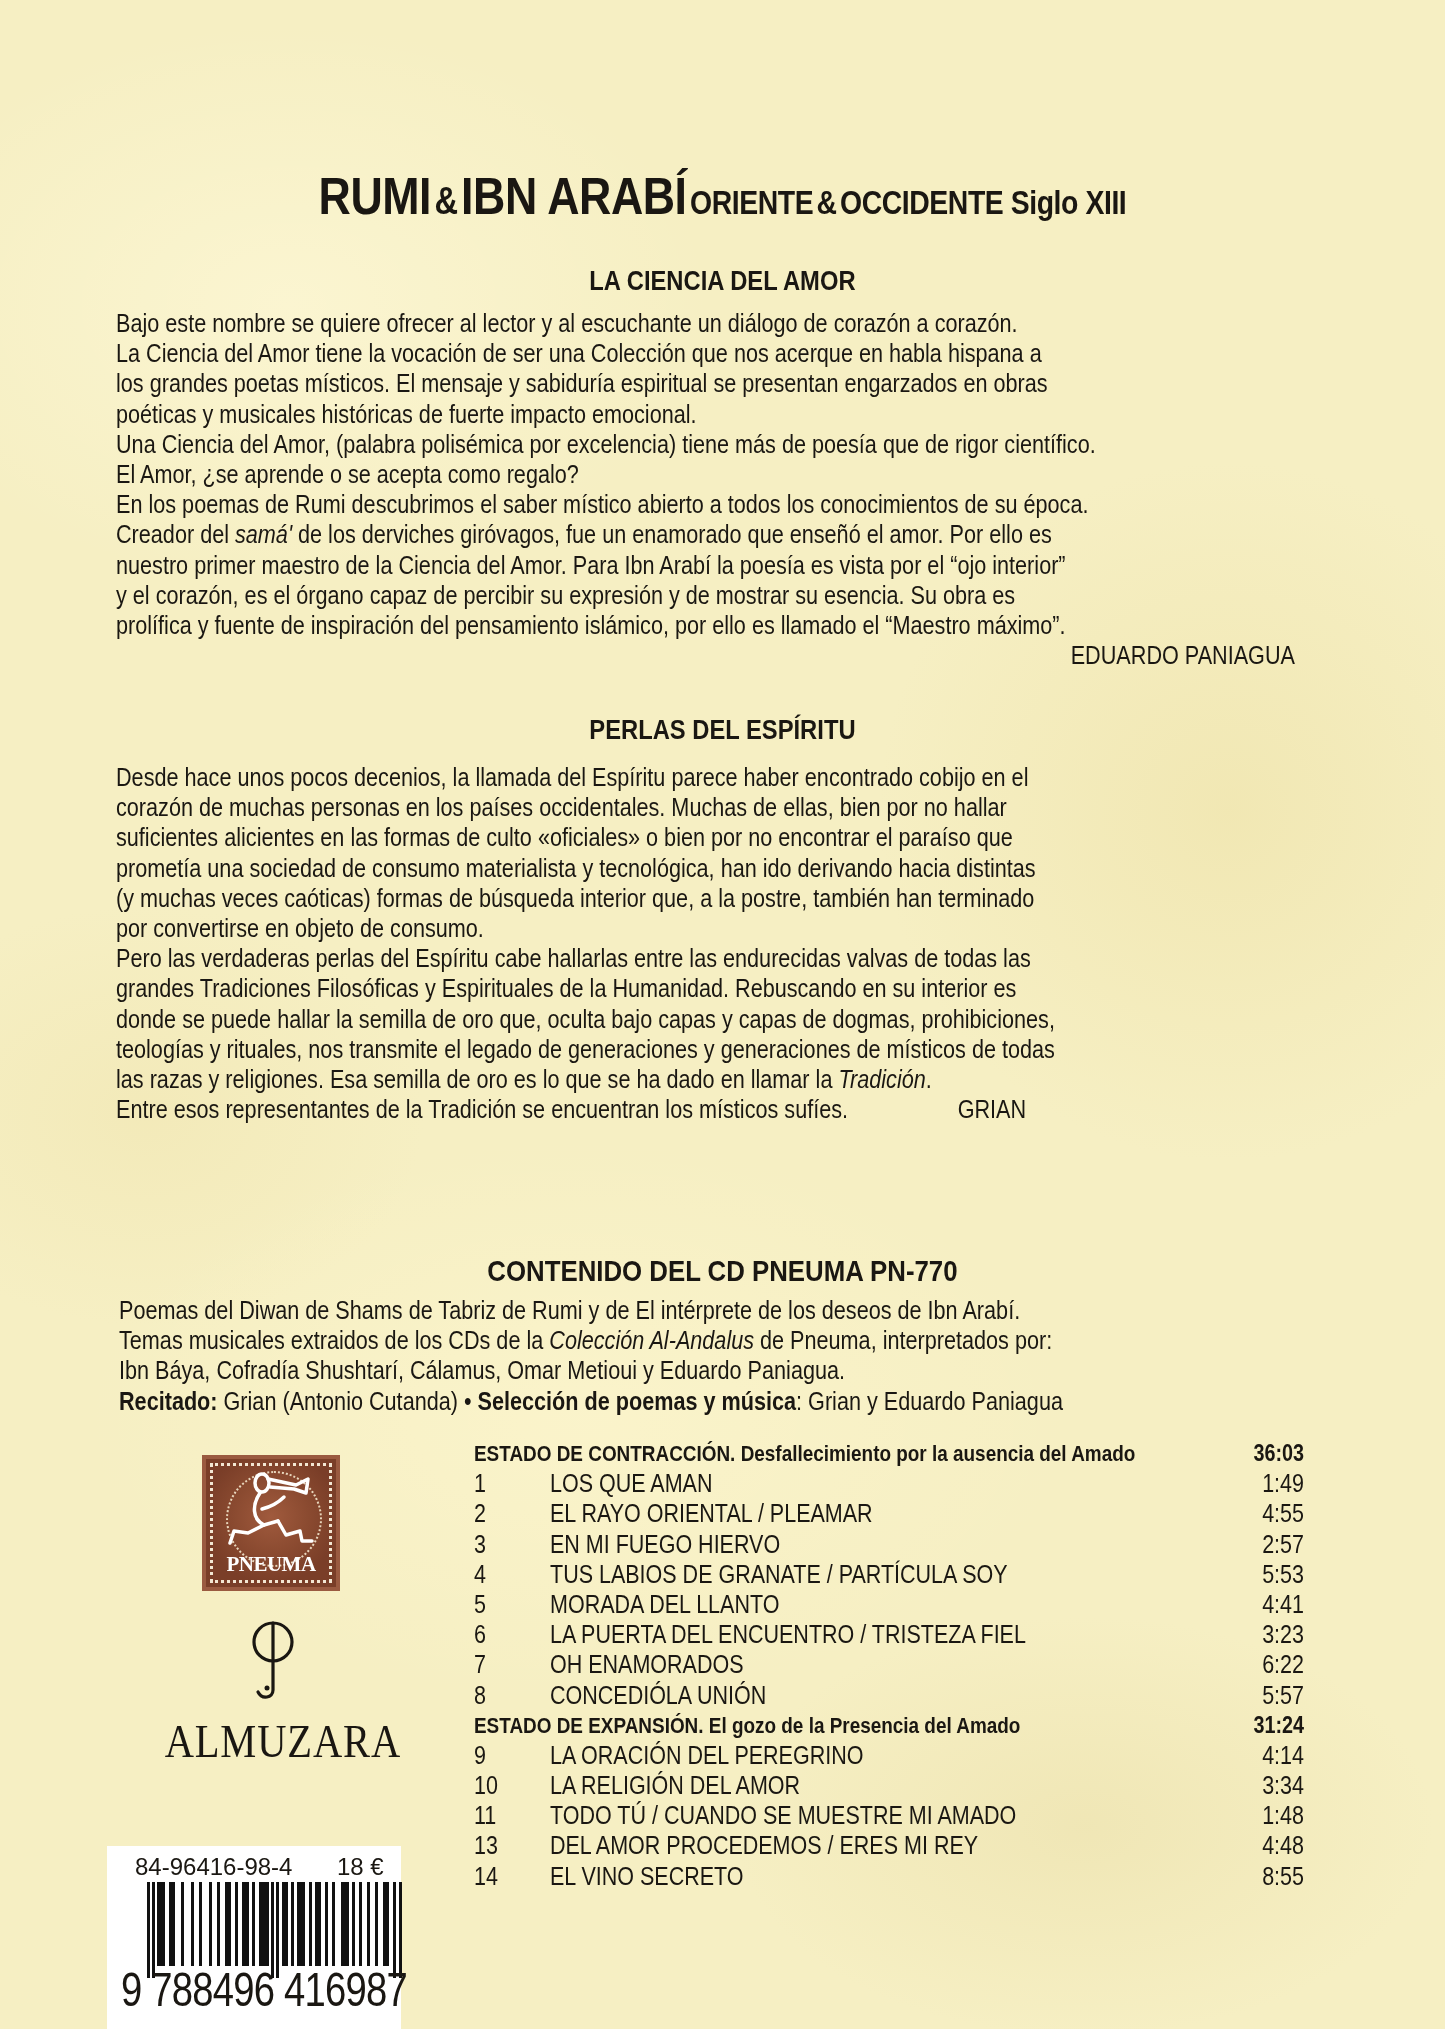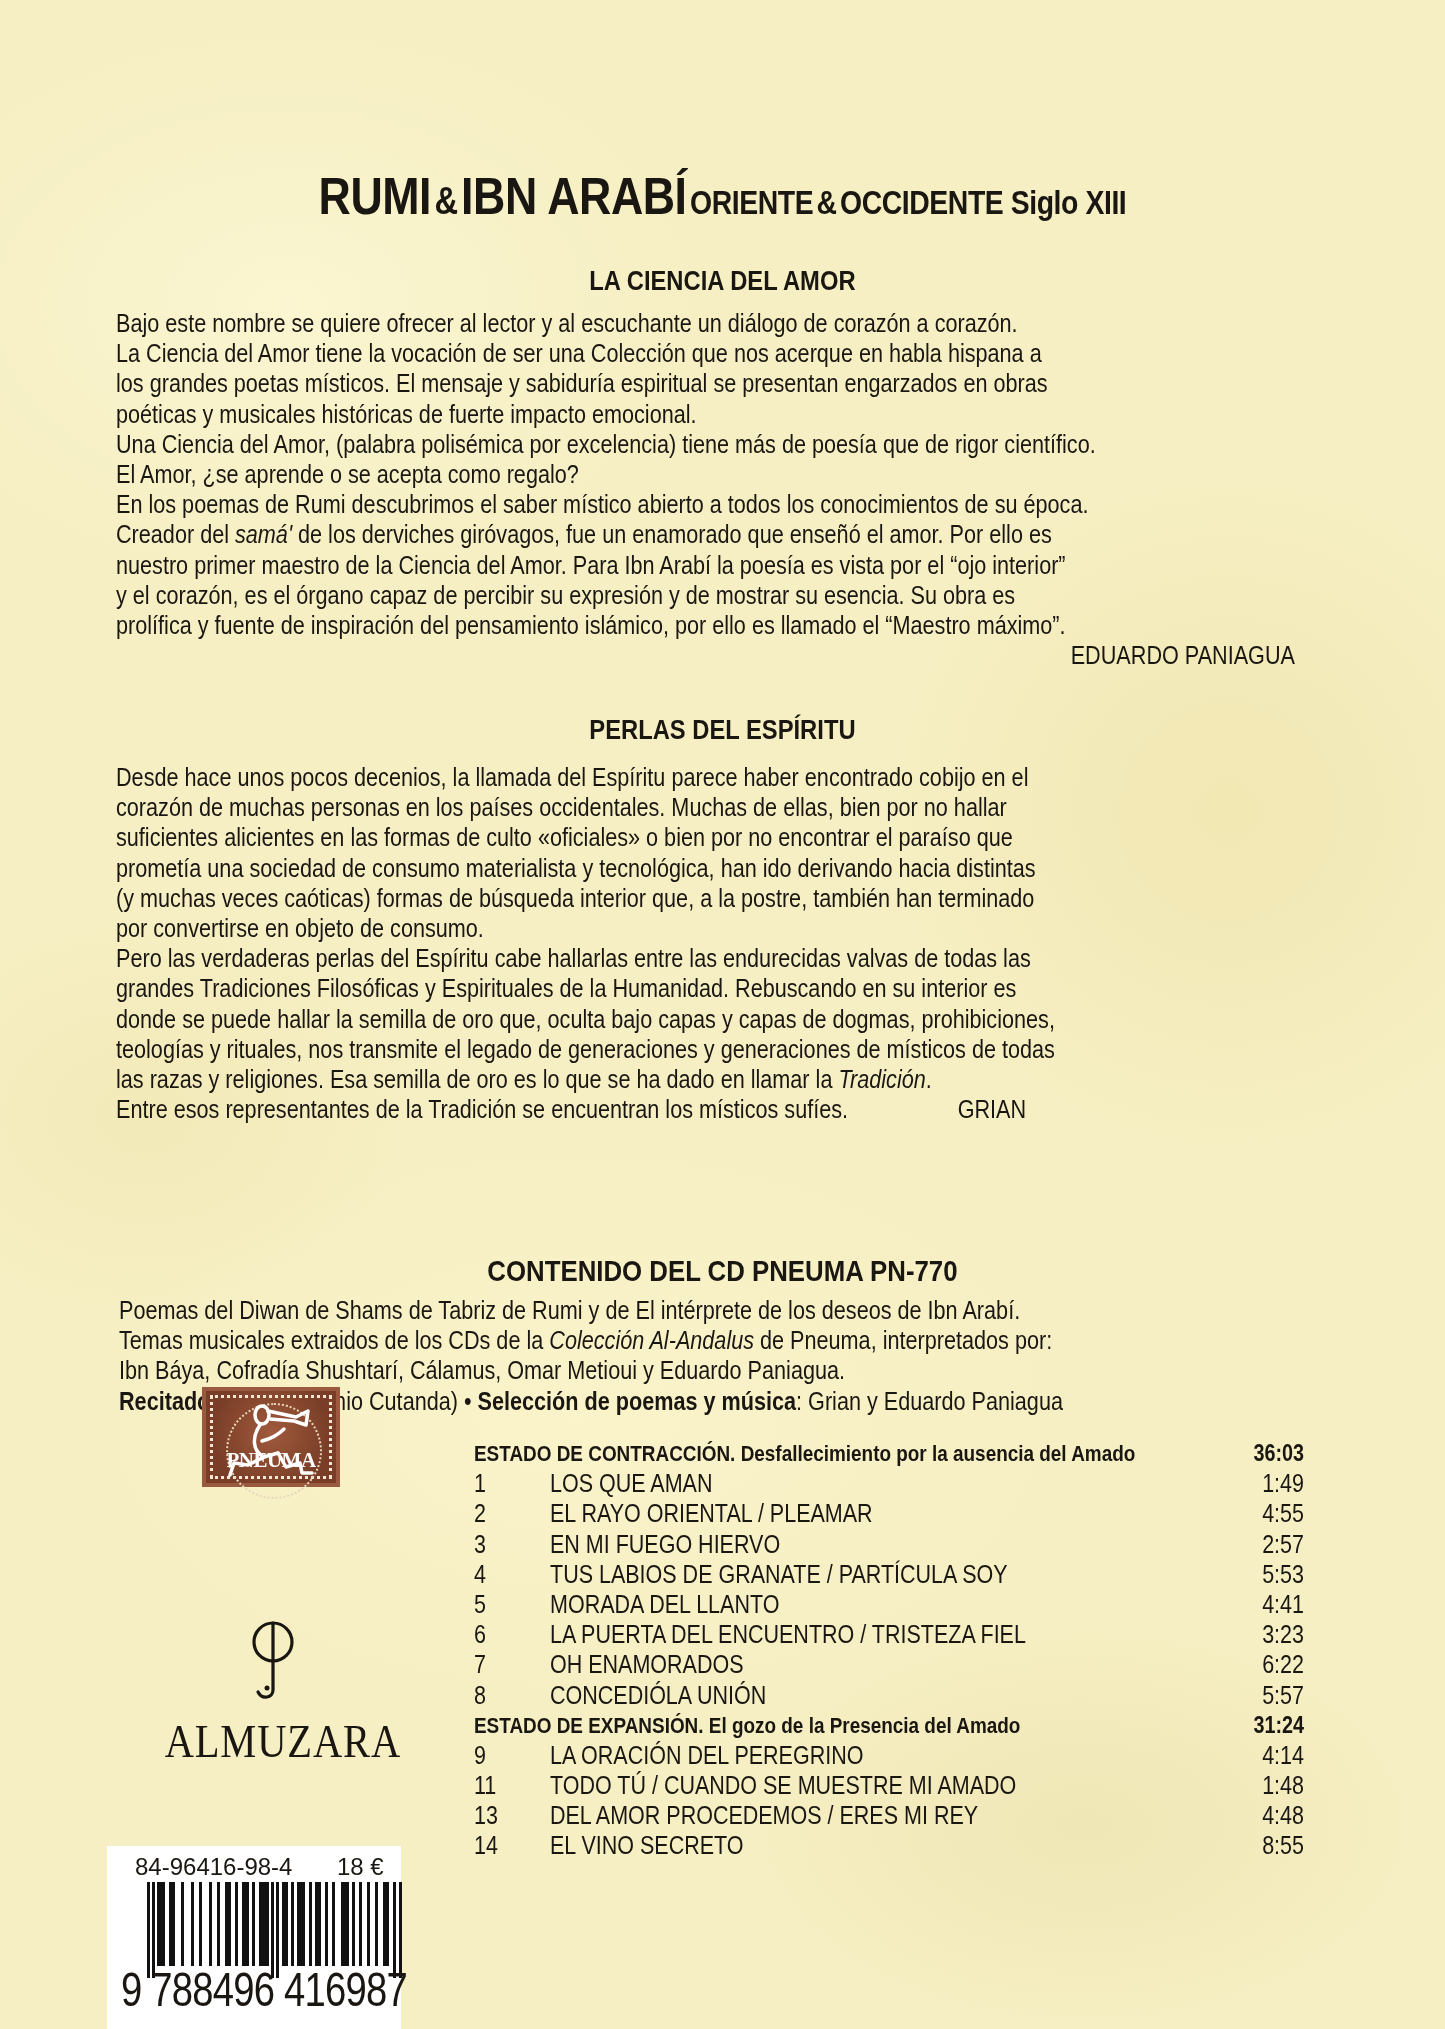--- a/index.html
+++ b/index.html
@@ -64,21 +64,21 @@
   .tracks .group-row .glabel { flex: 1; display:inline-block; transform: scaleX(0.86); transform-origin: 0 0; }
   .tracks .group-row .gtotal { font-size: 23px; }
 
   .credits {
     left: 476px; top: 1929px; font-family: "Liberation Serif", serif;
     font-size: 18px; line-height: 29px; white-space: nowrap; color: #1e1a14;
   }
 
   
   .pneuma-logo {
-    left: 202px; top: 1387px; width: 138px; height: 100px;
+    left: 202px; top: 1455px; width: 138px; height: 136px;
     background: #8b4a33;
     background-image:
       radial-gradient(circle at 50% 45%, #a05a3d 0, #8a4a30 40%, #7a3e28 70%);
     box-sizing: border-box; border: 4px solid #9a5a40;
   }
   .pneuma-logo .dots {
     position: absolute; inset: 4px; border: 3px dotted #f3e7d3;
   }
   .pneuma-logo .ring {
     position: absolute; left: 20px; top: 12px; width: 92px; height: 92px;
@@ -214,20 +214,25 @@
     </div>
 
   <div class="row group-row">
     <span class="glabel">ESTADO DE EXPANSIÓN.  El gozo de la Presencia del Amado</span>
     <span class="dur gtotal">31:24</span>
   </div>
   <div class="row">
       <span class="num">9</span>
       <span class="name">LA ORACIÓN DEL PEREGRINO</span>
       <span class="dur">4:14</span>
+    </div>
+  <div class="row">
+      <span class="num">10</span>
+      <span class="name">LA RELIGIÓN DEL AMOR</span>
+      <span class="dur">3:34</span>
     </div>
   <div class="row">
       <span class="num">11</span>
       <span class="name">TODO TÚ /  CUANDO SE MUESTRE MI AMADO</span>
       <span class="dur">1:48</span>
     </div>
   <div class="row">
       <span class="num">13</span>
       <span class="name">DEL AMOR PROCEDEMOS / ERES MI REY</span>
       <span class="dur">4:48</span>

